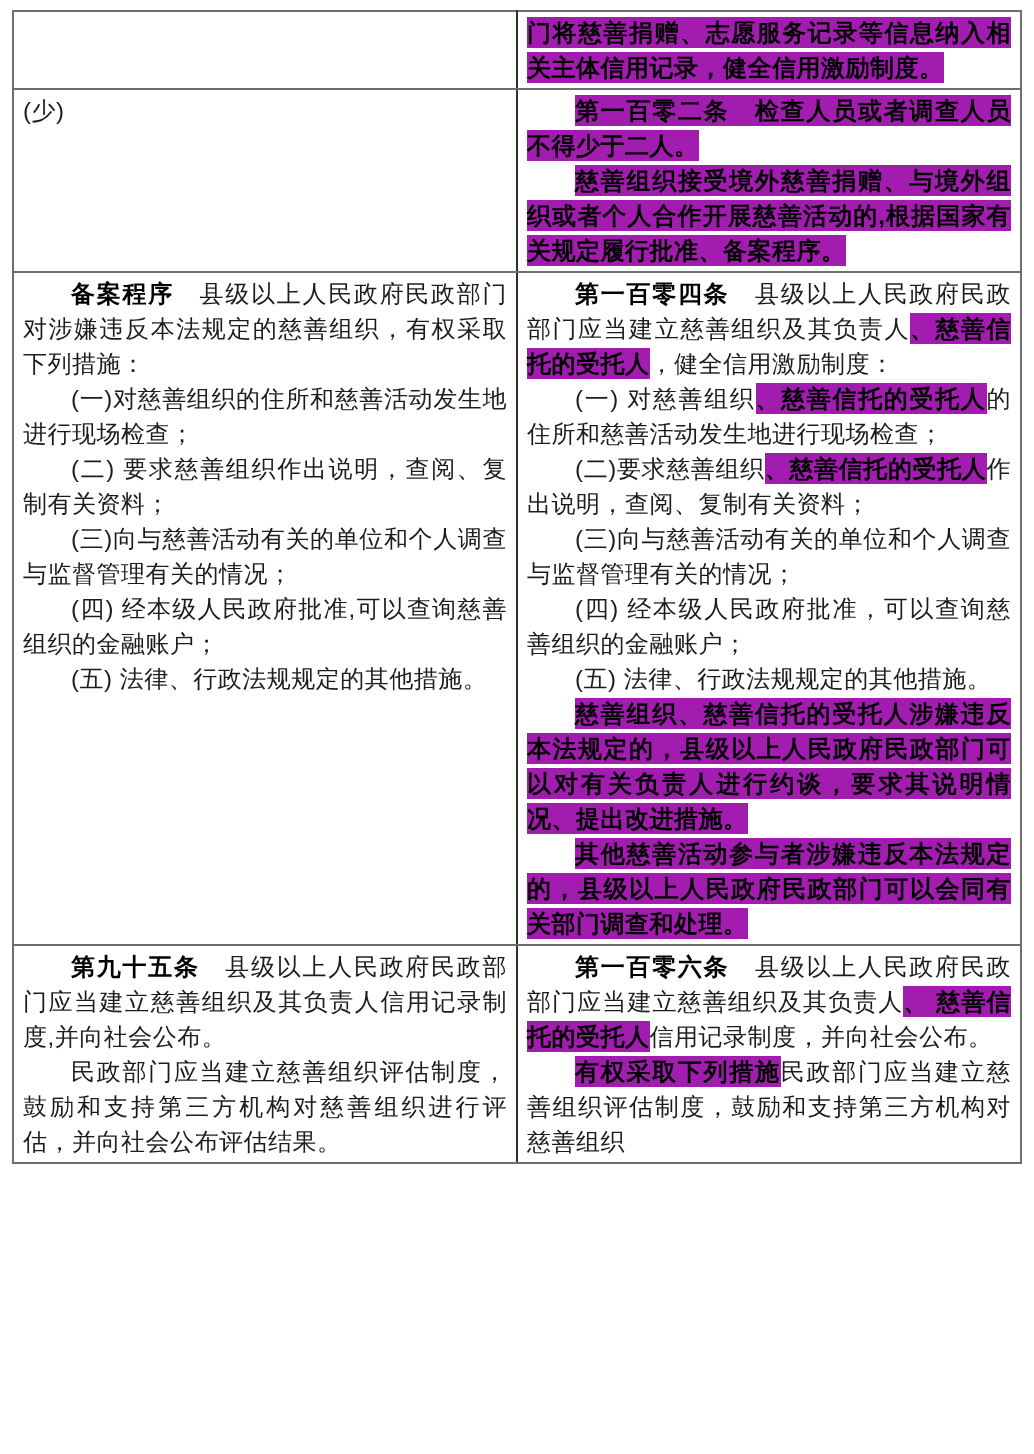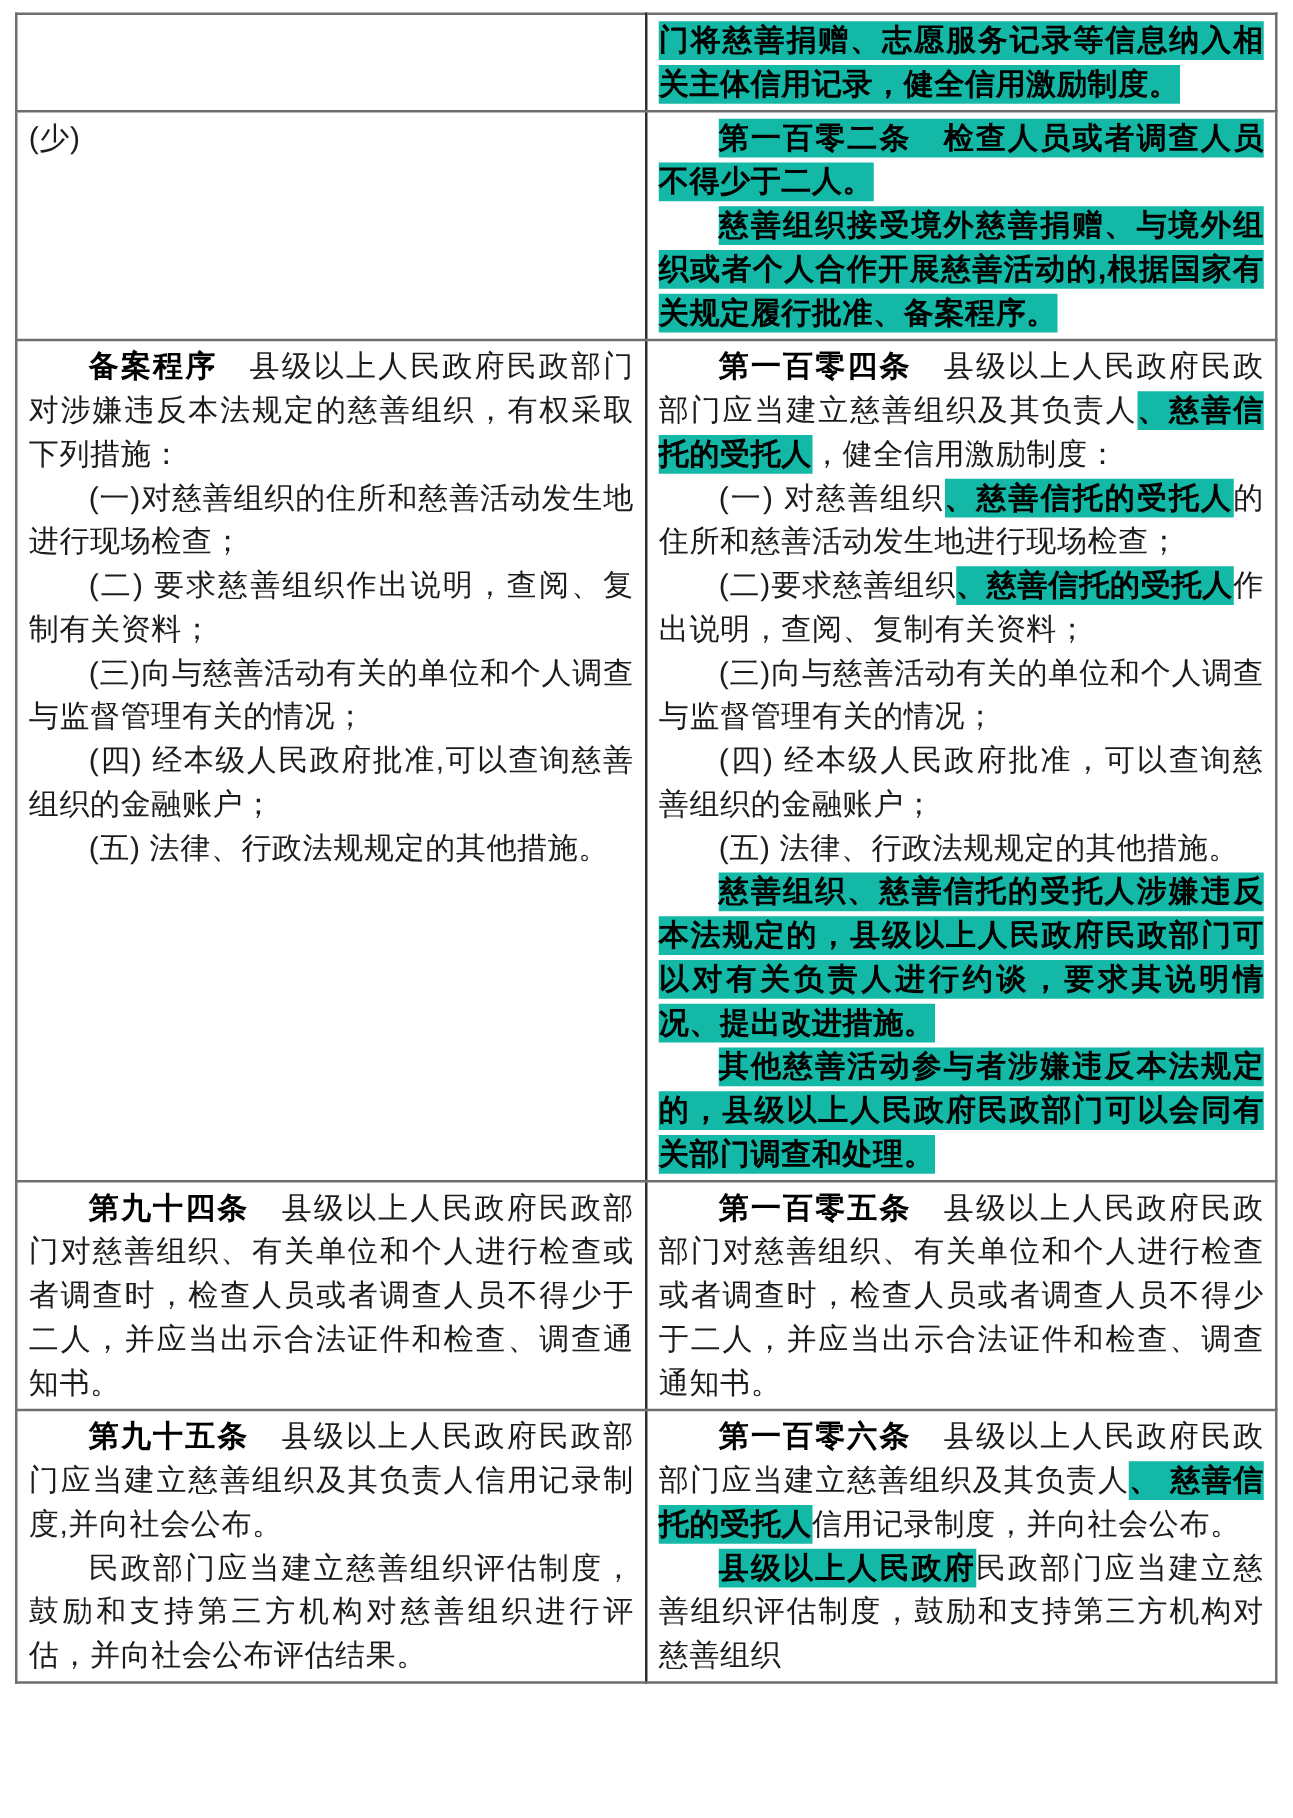--- a/index.html
+++ b/index.html
@@ -49,21 +49,21 @@
     text-indent: 48px;
   }
   p.para.no-indent {
     text-indent: 0;
   }
   .run-bold {
     font-weight: bold;
     color: #000000;
   }
   .run-hl {
-    background: #14b8a6;
+    background: #a21caf;
     padding-top: 2px;
     padding-bottom: 2px;
   }
 </style>
 </head>
 <body>
 
 <div class="page">
   <table class="doc-table">
     <tbody>
@@ -97,31 +97,23 @@
             <p class="para"><span>(二)要求慈善组织</span><span class="run-bold run-hl">、慈善信托的受托人</span><span>作出说明，查阅、复制有关资料；</span></p>
             <p class="para"><span>(三)向与慈善活动有关的单位和个人调查与监督管理有关的情况；</span></p>
             <p class="para"><span>(四) 经本级人民政府批准，可以查询慈善组织的金融账户；</span></p>
             <p class="para"><span>(五) 法律、行政法规规定的其他措施。</span></p>
             <p class="para"><span class="run-bold run-hl">慈善组织、慈善信托的受托人涉嫌违反本法规定的，县级以上人民政府民政部门可以对有关负责人进行约谈，要求其说明情况、提出改进措施。</span></p>
             <p class="para"><span class="run-bold run-hl">其他慈善活动参与者涉嫌违反本法规定的，县级以上人民政府民政部门可以会同有关部门调查和处理。</span></p>
           </td>
         </tr>
         <tr>
           <td class="old-cell">
-            <p class="para"><span class="run-bold">第九十四条</span><span>　县级以上人民政府民政部门对慈善组织、有关单位和个人进行检查或者调查时，检查人员或者调查人员不得少于二人，并应当出示合法证件和检查、调查通知书。</span></p>
-          </td>
-          <td class="new-cell">
-            <p class="para"><span class="run-bold">第一百零五条</span><span>　县级以上人民政府民政部门对慈善组织、有关单位和个人进行检查或者调查时，检查人员或者调查人员不得少于二人，并应当出示合法证件和检查、调查通知书。</span></p>
-          </td>
-        </tr>
-        <tr>
-          <td class="old-cell">
             <p class="para"><span class="run-bold">第九十五条</span><span>　县级以上人民政府民政部门应当建立慈善组织及其负责人信用记录制度,并向社会公布。</span></p>
             <p class="para"><span>民政部门应当建立慈善组织评估制度，鼓励和支持第三方机构对慈善组织进行评估，并向社会公布评估结果。</span></p>
           </td>
           <td class="new-cell">
             <p class="para"><span class="run-bold">第一百零六条</span><span>　县级以上人民政府民政部门应当建立慈善组织及其负责人</span><span class="run-bold run-hl">、 慈善信托的受托人</span><span>信用记录制度，并向社会公布。</span></p>
-            <p class="para"><span class="run-bold run-hl">县级以上人民政府</span><span>民政部门应当建立慈善组织评估制度，鼓励和支持第三方机构对慈善组织</span></p>
+            <p class="para"><span class="run-bold run-hl">有权采取下列措施</span><span>民政部门应当建立慈善组织评估制度，鼓励和支持第三方机构对慈善组织</span></p>
           </td>
         </tr>
       </tbody>
   </table>
 </div>
 
 </body></html>

